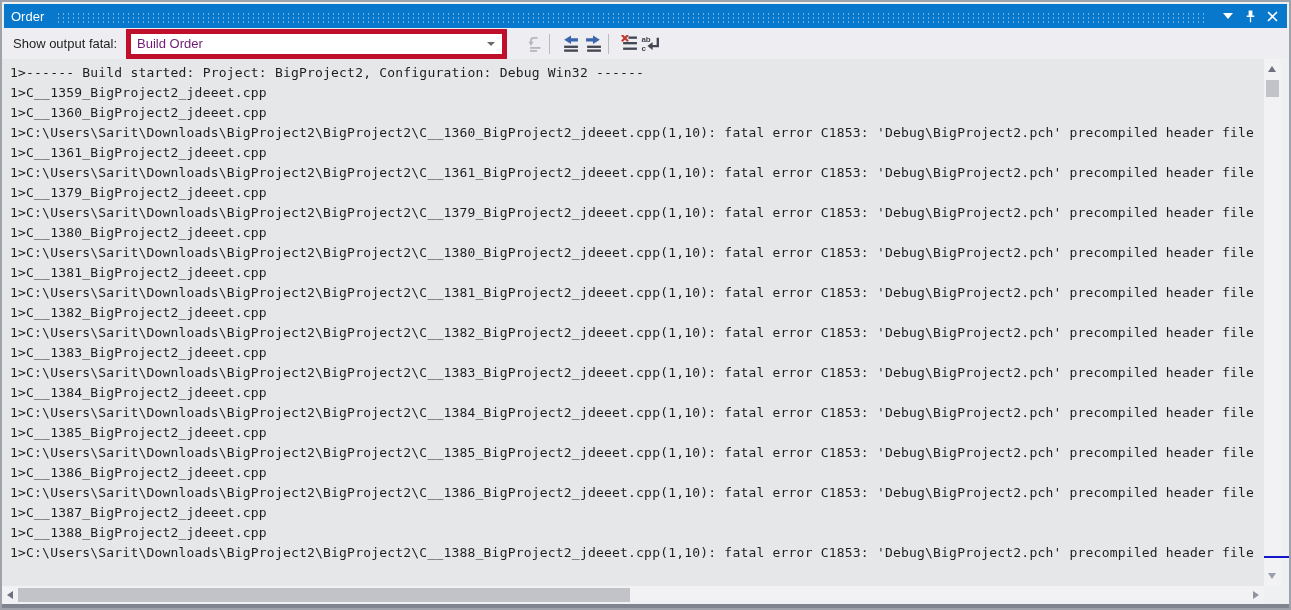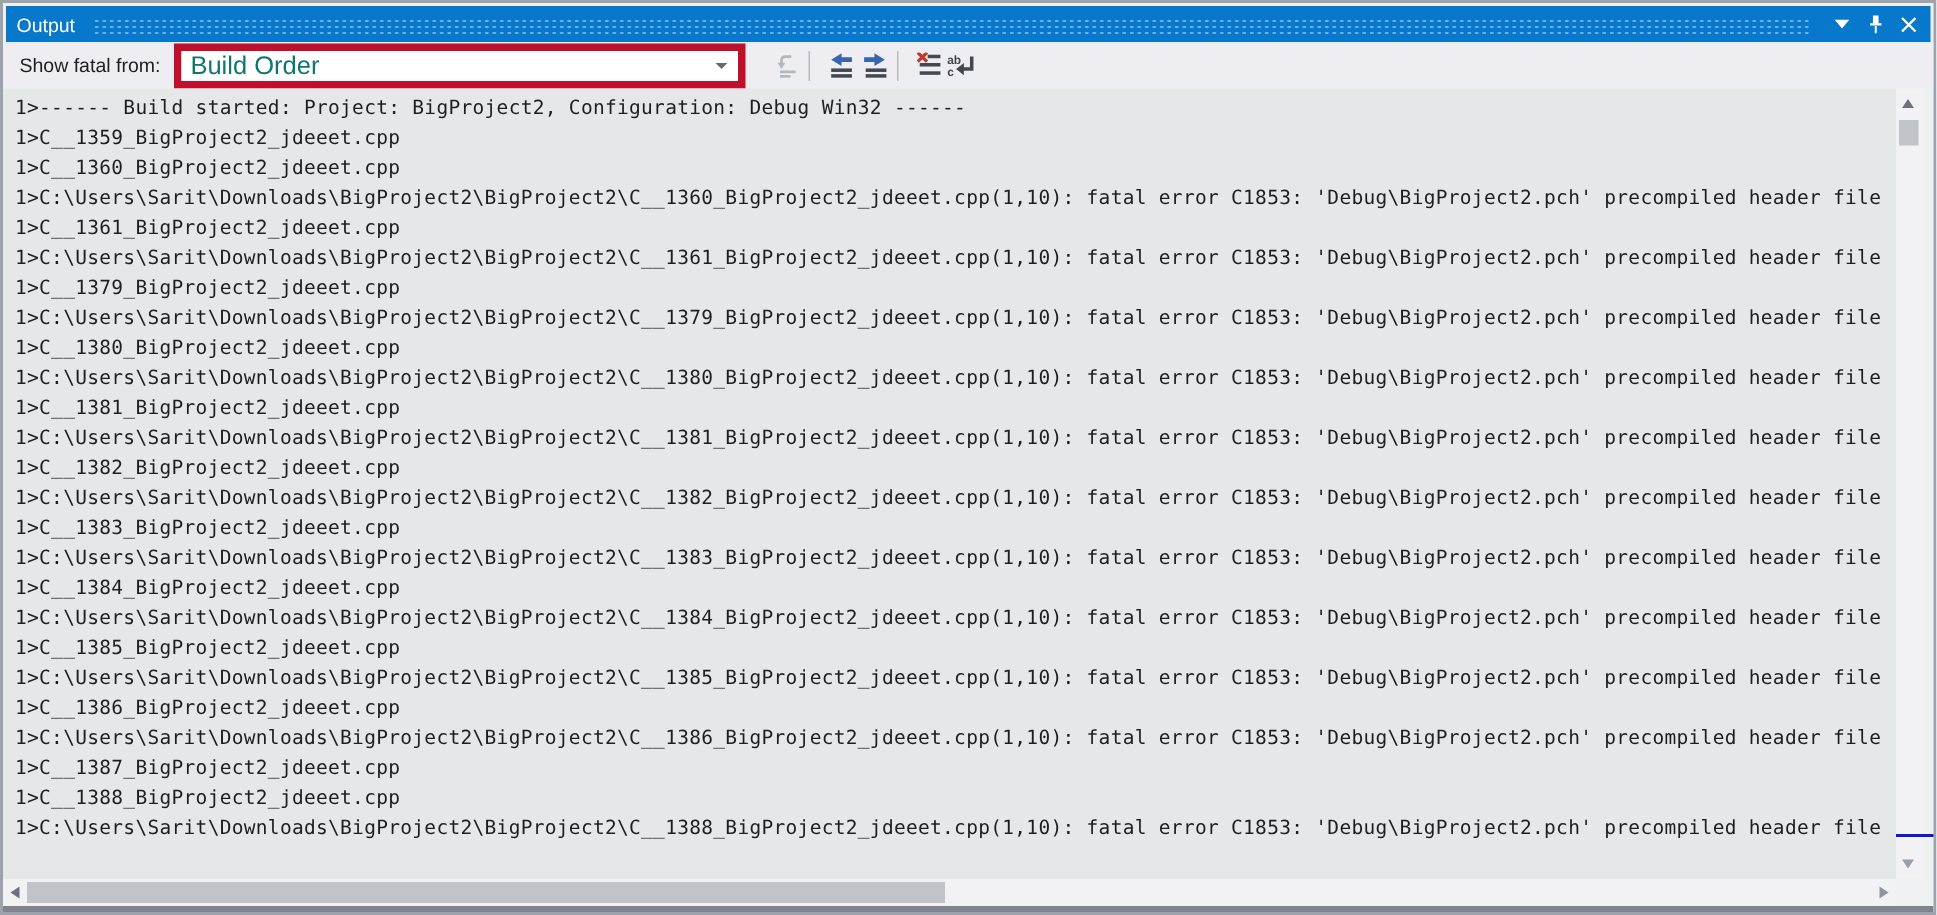--- a/index.html
+++ b/index.html
@@ -33,21 +33,21 @@
     background:var(--toolbar-bg,#eeeef2);
     display:flex; align-items:center;
   }
   .sof-label { font-size:13px; color:#1e1e1e; margin-left:11px; white-space:nowrap; }
   .annot {
     margin-left:9px; width:381px; height:30px;
     border:5px solid var(--annotation-red,#c00f2b);
     background:#fff; display:flex;
   }
   .combo { flex:1; background:var(--combobox-bg,#fff); display:flex; align-items:center; justify-content:space-between; padding:0 7px 0 6px; }
-  .combo-text { font-size:17px; color:#0f766e; white-space:nowrap; }
+  .combo-text { font-size:13px; color:#701a75; white-space:nowrap; }
   .combo-chevron { width:0; height:0; border-left:4px solid transparent; border-right:4px solid transparent; border-top:4px solid #6a6a6a; }
 
   .icon-btn { width:23px; height:23px; display:flex; align-items:center; justify-content:flex-end; }
   .icon-btn.first { margin-left:13px; }
   .tb-sep { width:1px; height:20px; background:#b9bbc3; margin:0 6px; }
 
   .c-blue { fill:var(--icon-blue,#3a64ad); }
   .c-dark { fill:var(--icon-dark,#444751); }
   .s-red  { stroke:var(--icon-red,#c0392b); }
   .c-gray { fill:var(--icon-disabled,#b4b7bf); }
@@ -80,21 +80,21 @@
   .hthumb  { position:absolute; left:16px; top:2px; width:612px; height:14px; background:var(--scrollbar-thumb,#c2c3c9); }
 
   .bottom-strip { position:absolute; left:0; bottom:0; width:100%; height:4px; background:#80848e; }
 </style>
 </head>
 <body>
 
 <div class="window">
 
   <div class="titlebar">
-    <span class="title">Output</span>
+    <span class="title">Order</span>
     <div class="grip"></div>
     <div class="tb-btns">
       <div class="tb-btn">
         <svg width="10" height="6" viewBox="0 0 10 6">
             <path fill="#ffffff" d="M0 0 H10 L5 6 Z"></path>
           </svg>
       </div>
       <div class="tb-btn">
         <svg width="15" height="15" viewBox="0 0 16 16">
             <path fill="#ffffff" d="M6 1.5 h4 v5.5 h2 v1.5 H4 V7 h2 Z M7.3 8.8 h1.4 v5.2 h-1.4 Z"></path>
@@ -102,21 +102,21 @@
       </div>
       <div class="tb-btn">
         <svg width="11" height="11" viewBox="0 0 11 11">
             <path stroke="#ffffff" stroke-width="1.6" d="M1 1 L10 10 M10 1 L1 10"></path>
           </svg>
       </div>
     </div>
   </div>
 
   <div class="toolbar">
-    <span class="sof-label">Show fatal from:</span>
+    <span class="sof-label">Show output fatal:</span>
 
     <div class="annot">
       <div class="combo">
         <span class="combo-text">Build Order</span>
         <span class="combo-chevron"></span>
       </div>
     </div>
 
     <div class="icon-btn first">
       <svg width="16" height="16" viewBox="0 0 16 16">

